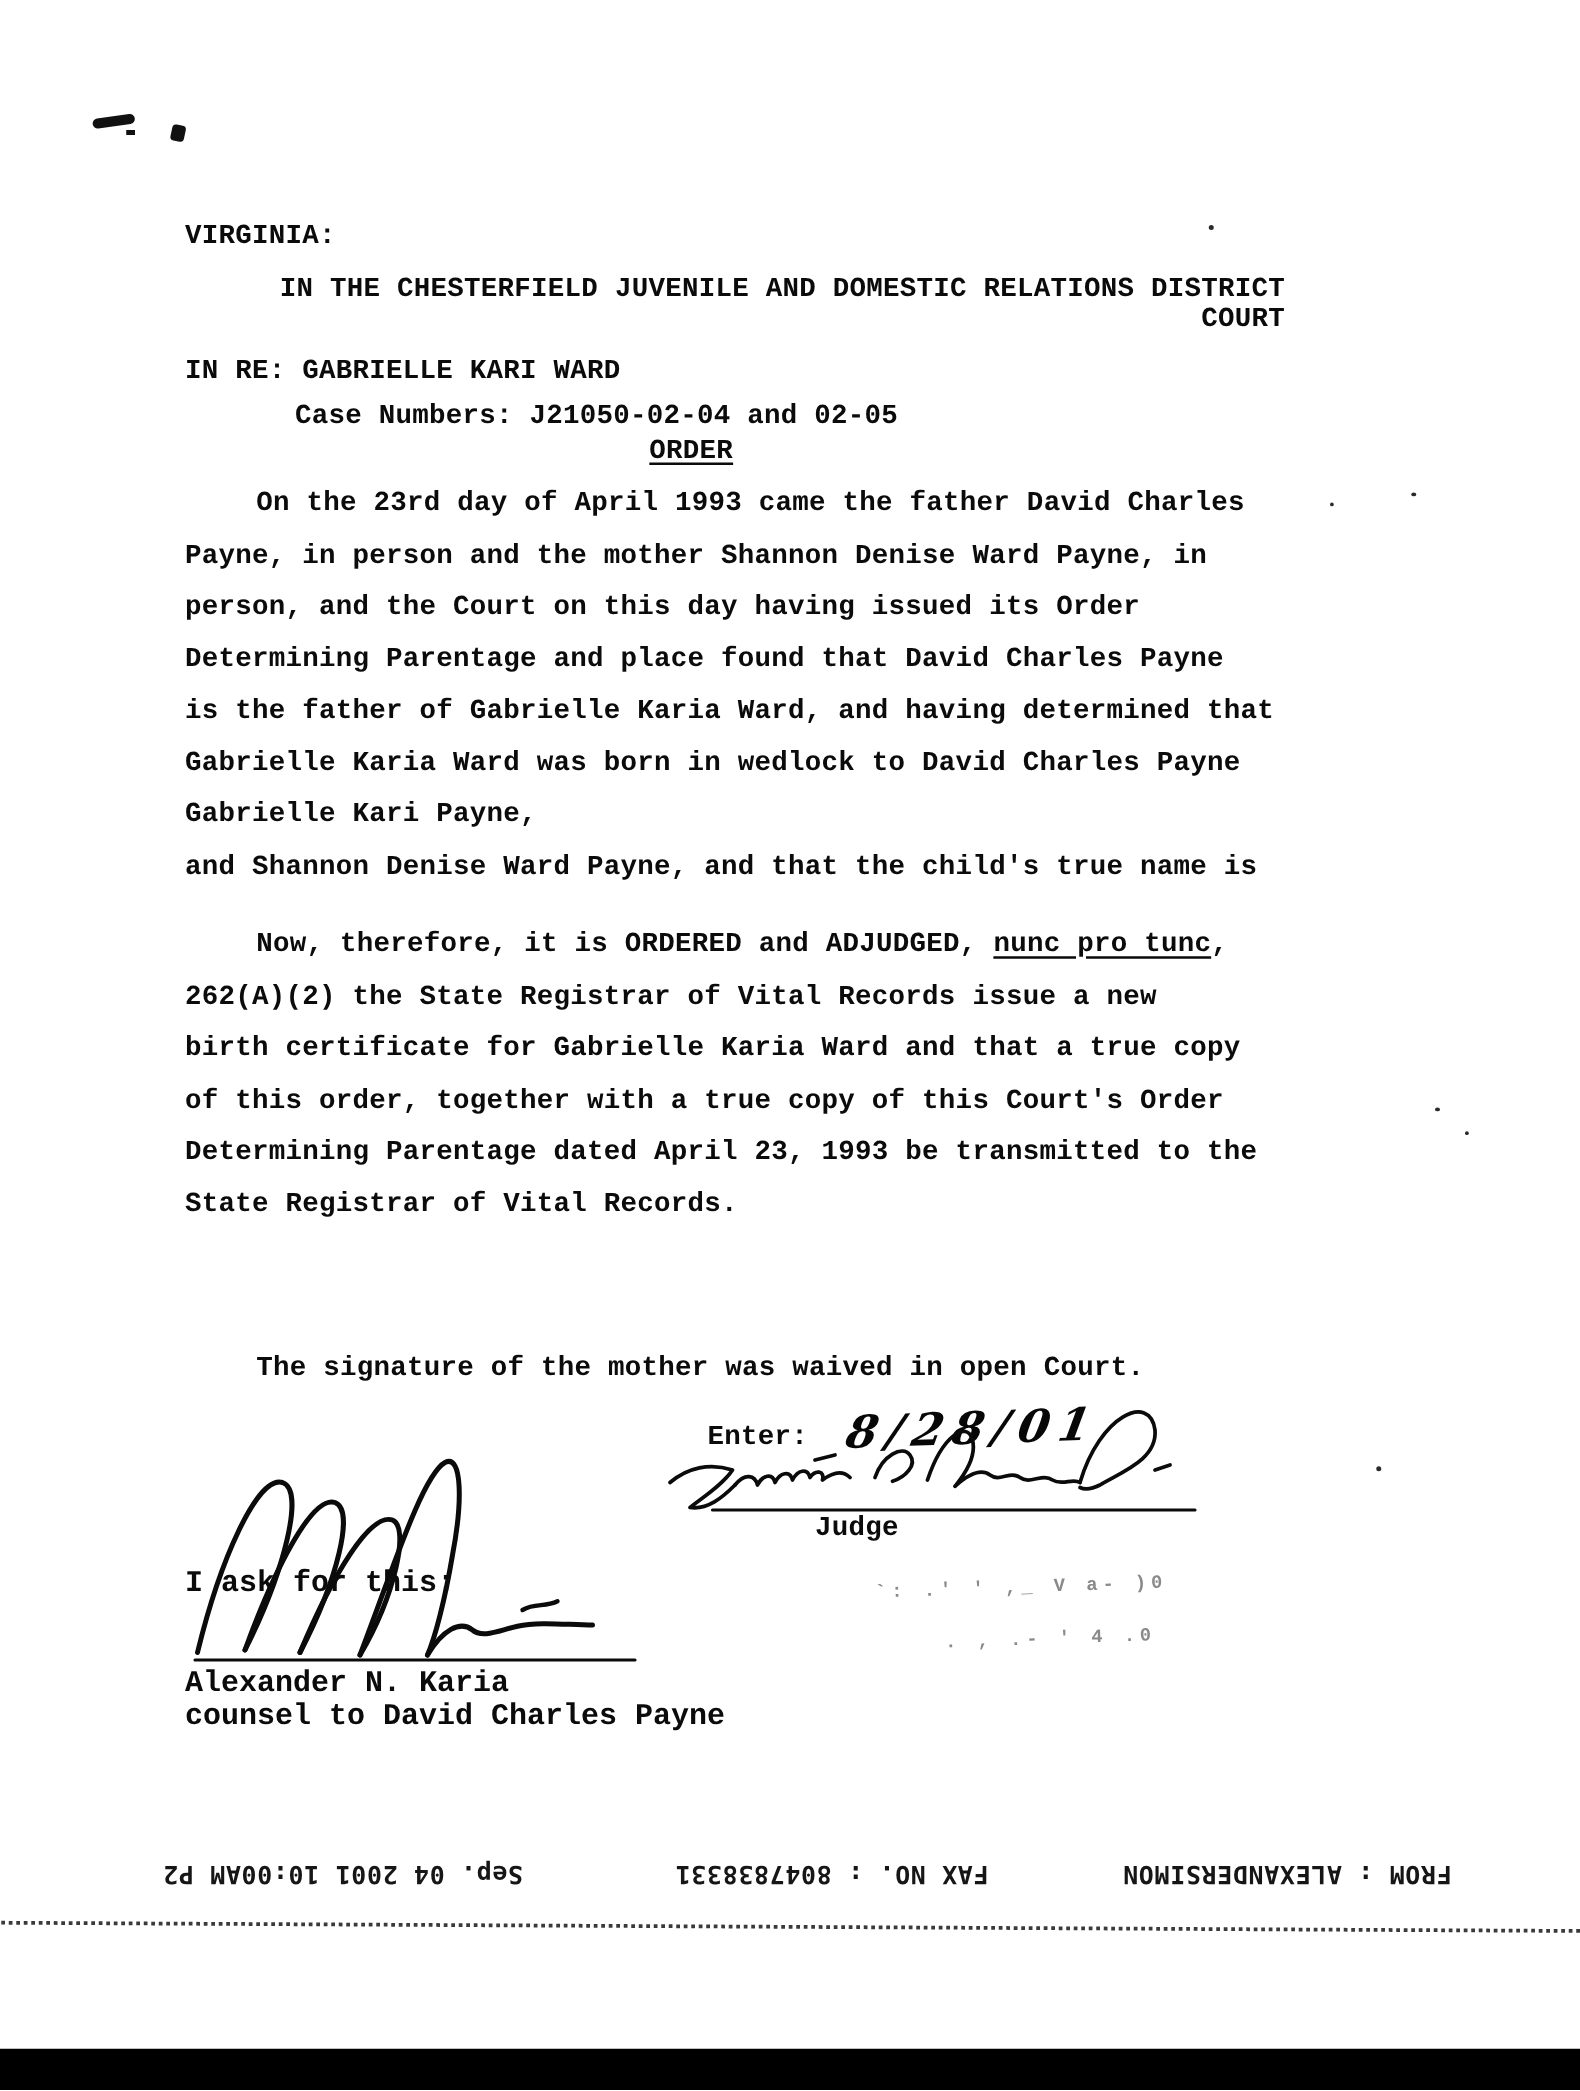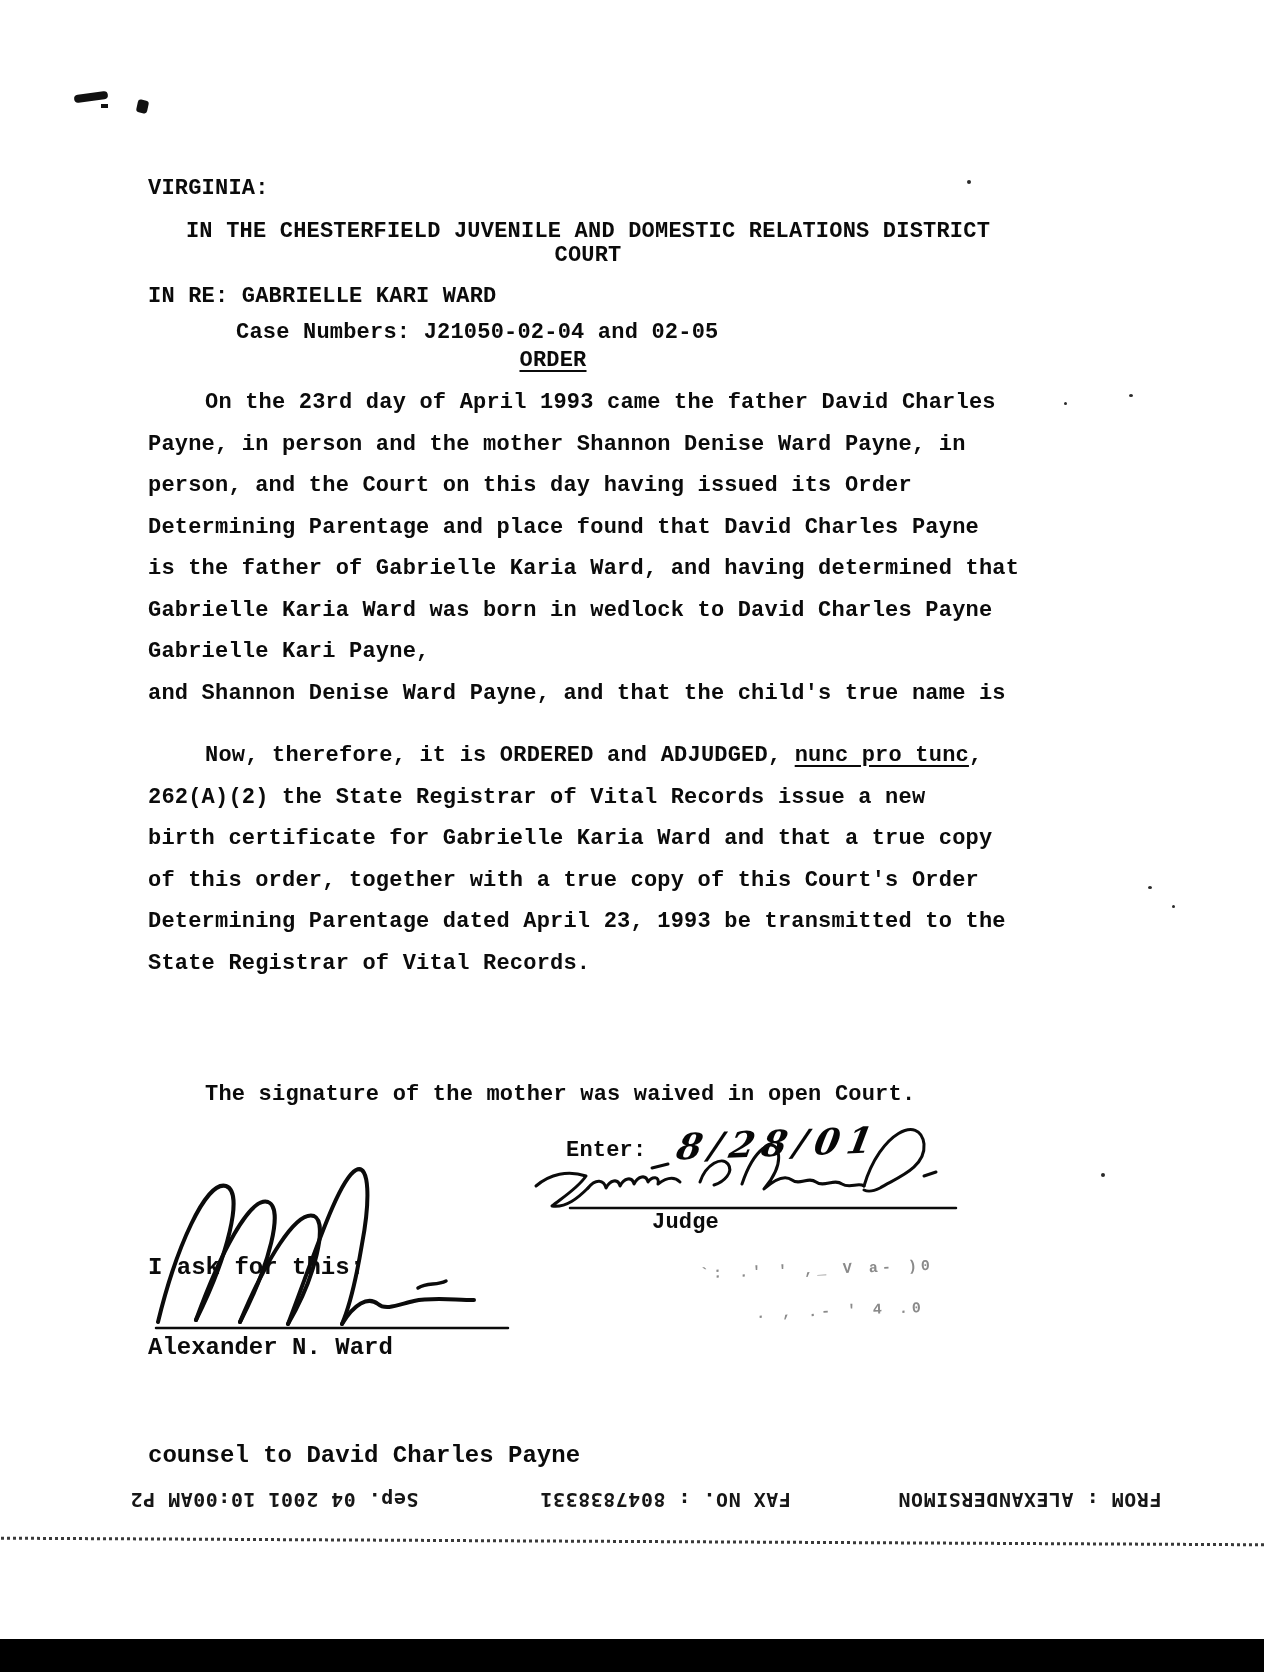--- a/index.html
+++ b/index.html
@@ -8,21 +8,21 @@
     font-family:"Liberation Mono","DejaVu Sans Mono",monospace;
     font-weight:bold; color:#0b0b0b; overflow:hidden;
   }
   .abs { position:absolute; white-space:nowrap; }
   .doc { font-size:22px; letter-spacing:0.2px; }
   .big { font-size:24px; }
   .u { text-decoration:underline; text-underline-offset:4px;text-align:center; }
   .center { text-align:center; }
   .para div { line-height:41.5px; white-space:nowrap; }
   .indent { padding-left:57px; }
-  .hdr2 div { line-height:24px; }
+  .hdr2 div { line-height:24px;text-align:right; }
   .inre div { line-height:23px; }
   
   .hand-date {
     font-family:"DejaVu Serif",serif; font-style:italic; font-weight:bold;
     font-size:36px; letter-spacing:7px; transform:skewX(-12deg) rotate(-2deg);
     display:inline-block; color:#070707;
   }
   
   .stamp {
     color:#8a8a8a; font-size:15px; letter-spacing:4px;
@@ -123,22 +123,22 @@
   <svg class="abs" style="left:128px; top:1142px;" width="400" height="195" viewBox="0 0 400 195">
     <path d="M28,186 L380,186" stroke-width="2.5"></path>
     <path d="M30,180 C48,106 78,38 98,44 C116,50 100,114 68,178" stroke-width="4"></path>
     <path d="M68,178 C92,112 122,54 140,60 C156,66 142,122 112,180" stroke-width="4"></path>
     <path d="M112,180 C138,118 168,68 186,74 C200,80 188,134 160,182" stroke-width="4"></path>
     <path d="M160,182 C186,114 210,38 228,28 C242,21 242,60 234,102 C228,138 220,168 214,182" stroke-width="4"></path>
     <path d="M214,182 C226,162 240,154 250,162 C258,169 272,162 286,159 C304,155 326,158 346,158" stroke-width="4"></path>
     <path d="M290,146 C300,140 308,144 318,139" stroke-width="3.5"></path>
   </svg>
 
-  <div class="abs big" style="left:148px; top:1334px;">Alexander N. Ward</div>
-  <div class="abs big" style="left:148px; top:1442px;text-align:right;">counsel to David Charles Payne</div>
+  <div class="abs big" style="left:148px; top:1334px;">Alexander N. Karia</div>
+  <div class="abs big" style="left:148px; top:1360px;text-align:right;">counsel to David Charles Payne</div>
 
   <div class="abs fax" style="left:130px; top:1488px;">Sep. 04 2001 10:00AM P2</div>
   <div class="abs fax" style="left:540px; top:1488px;">FAX NO. : 8047838331</div>
   <div class="abs fax" style="left:898px; top:1488px;">FROM : ALEXANDERSIMON</div>
 
   <div class="dotline"></div>
 
   <div class="blackbar"></div>
 
 </div>

